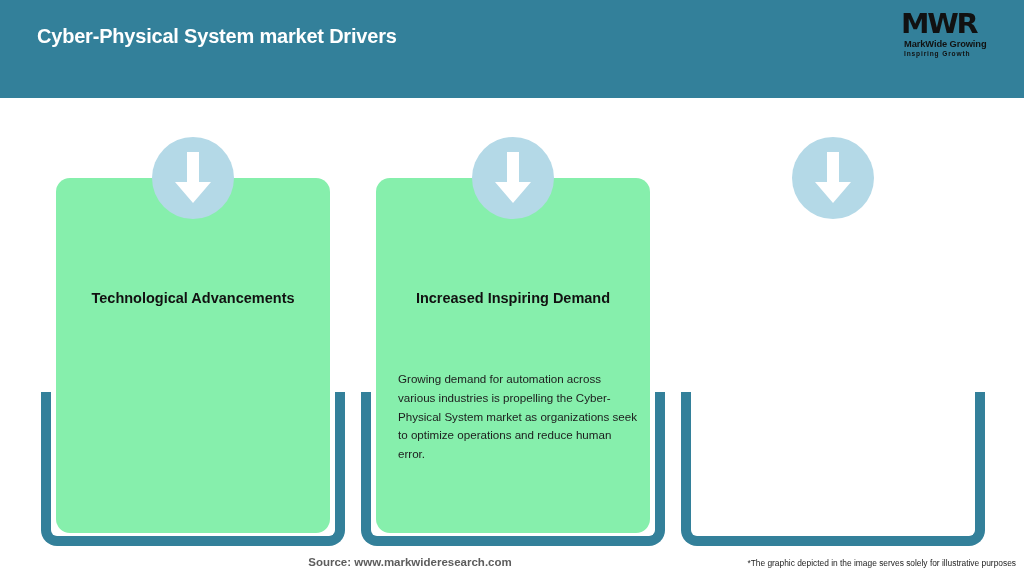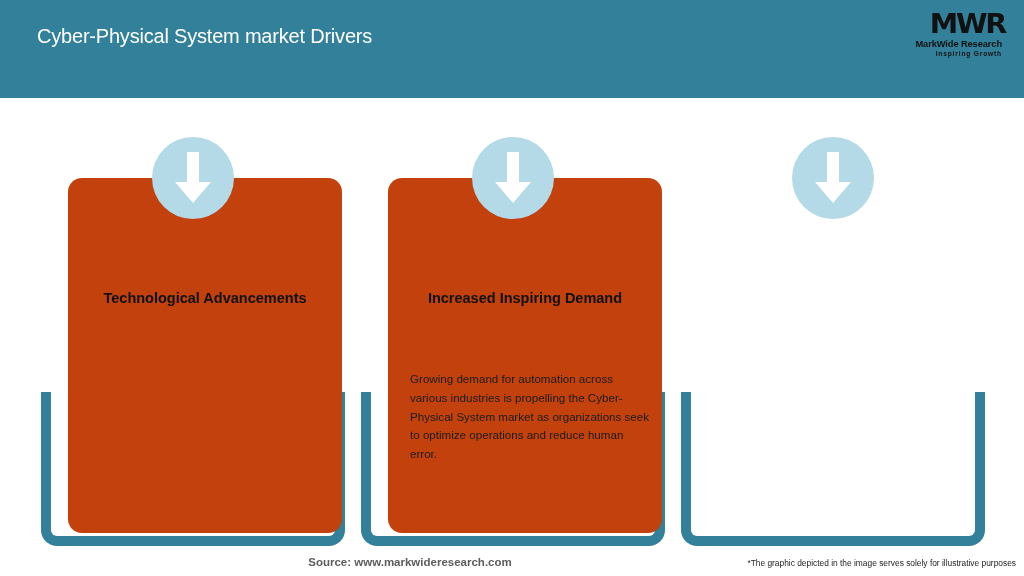--- a/index.html
+++ b/index.html
@@ -22,33 +22,33 @@
     top: 0;
     width: 1024px;
     height: 98px;
     background: #33809a;
   }
   .header-title {
     position: absolute;
     left: 37px;
     top: 25px;
     font-size: 20px;
-    font-weight: normal;
+    font-weight: bold;
     color: #ffffff;
     letter-spacing: -0.2px;
     white-space: nowrap;
   }
 
   
   .logo-block {
     position: absolute;
     right: 22px;
     top: 10px;
     width: 98px;
-    text-align: right;
+    text-align: left;
     line-height: 1;
   }
   .logo-mark {
     font-size: 27px;
     font-weight: bold;
     color: #111111;
     letter-spacing: -2.2px;
     font-family: "DejaVu Sans", sans-serif;
     transform: scaleX(1.06);
   }
@@ -102,24 +102,23 @@
     box-sizing: border-box;
   }
 
   
   .card {
     position: absolute;
     left: 15px;
     top: 41px;
     width: 274px;
     height: 355px;
-    background: #c2410c;
+    background: #86efac;
     border-radius: 14px;
     box-sizing: border-box;
-    margin-left: 12px;
   }
 
   
   .arrow-circle {
     position: absolute;
     left: 111px;
     top: 0px;
     width: 82px;
     height: 82px;
     border-radius: 50%;
@@ -174,21 +173,21 @@
   }
 </style>
 </head>
 <body>
 
 <div class="header-band"></div>
 <div class="header-title">Cyber-Physical System market Drivers</div>
 
 <div class="logo-block">
   <div class="logo-mark">MWR</div>
-  <div class="logo-name">MarkWide Research</div>
+  <div class="logo-name">MarkWide Growing</div>
   <div class="logo-tagline">Inspiring Growth</div>
 </div>
 
 <div class="cards">
 
   <div class="card-group g0">
     <div class="bracket"></div>
     <div class="card">
       <div class="card-title">Technological Advancements</div>
     </div>

